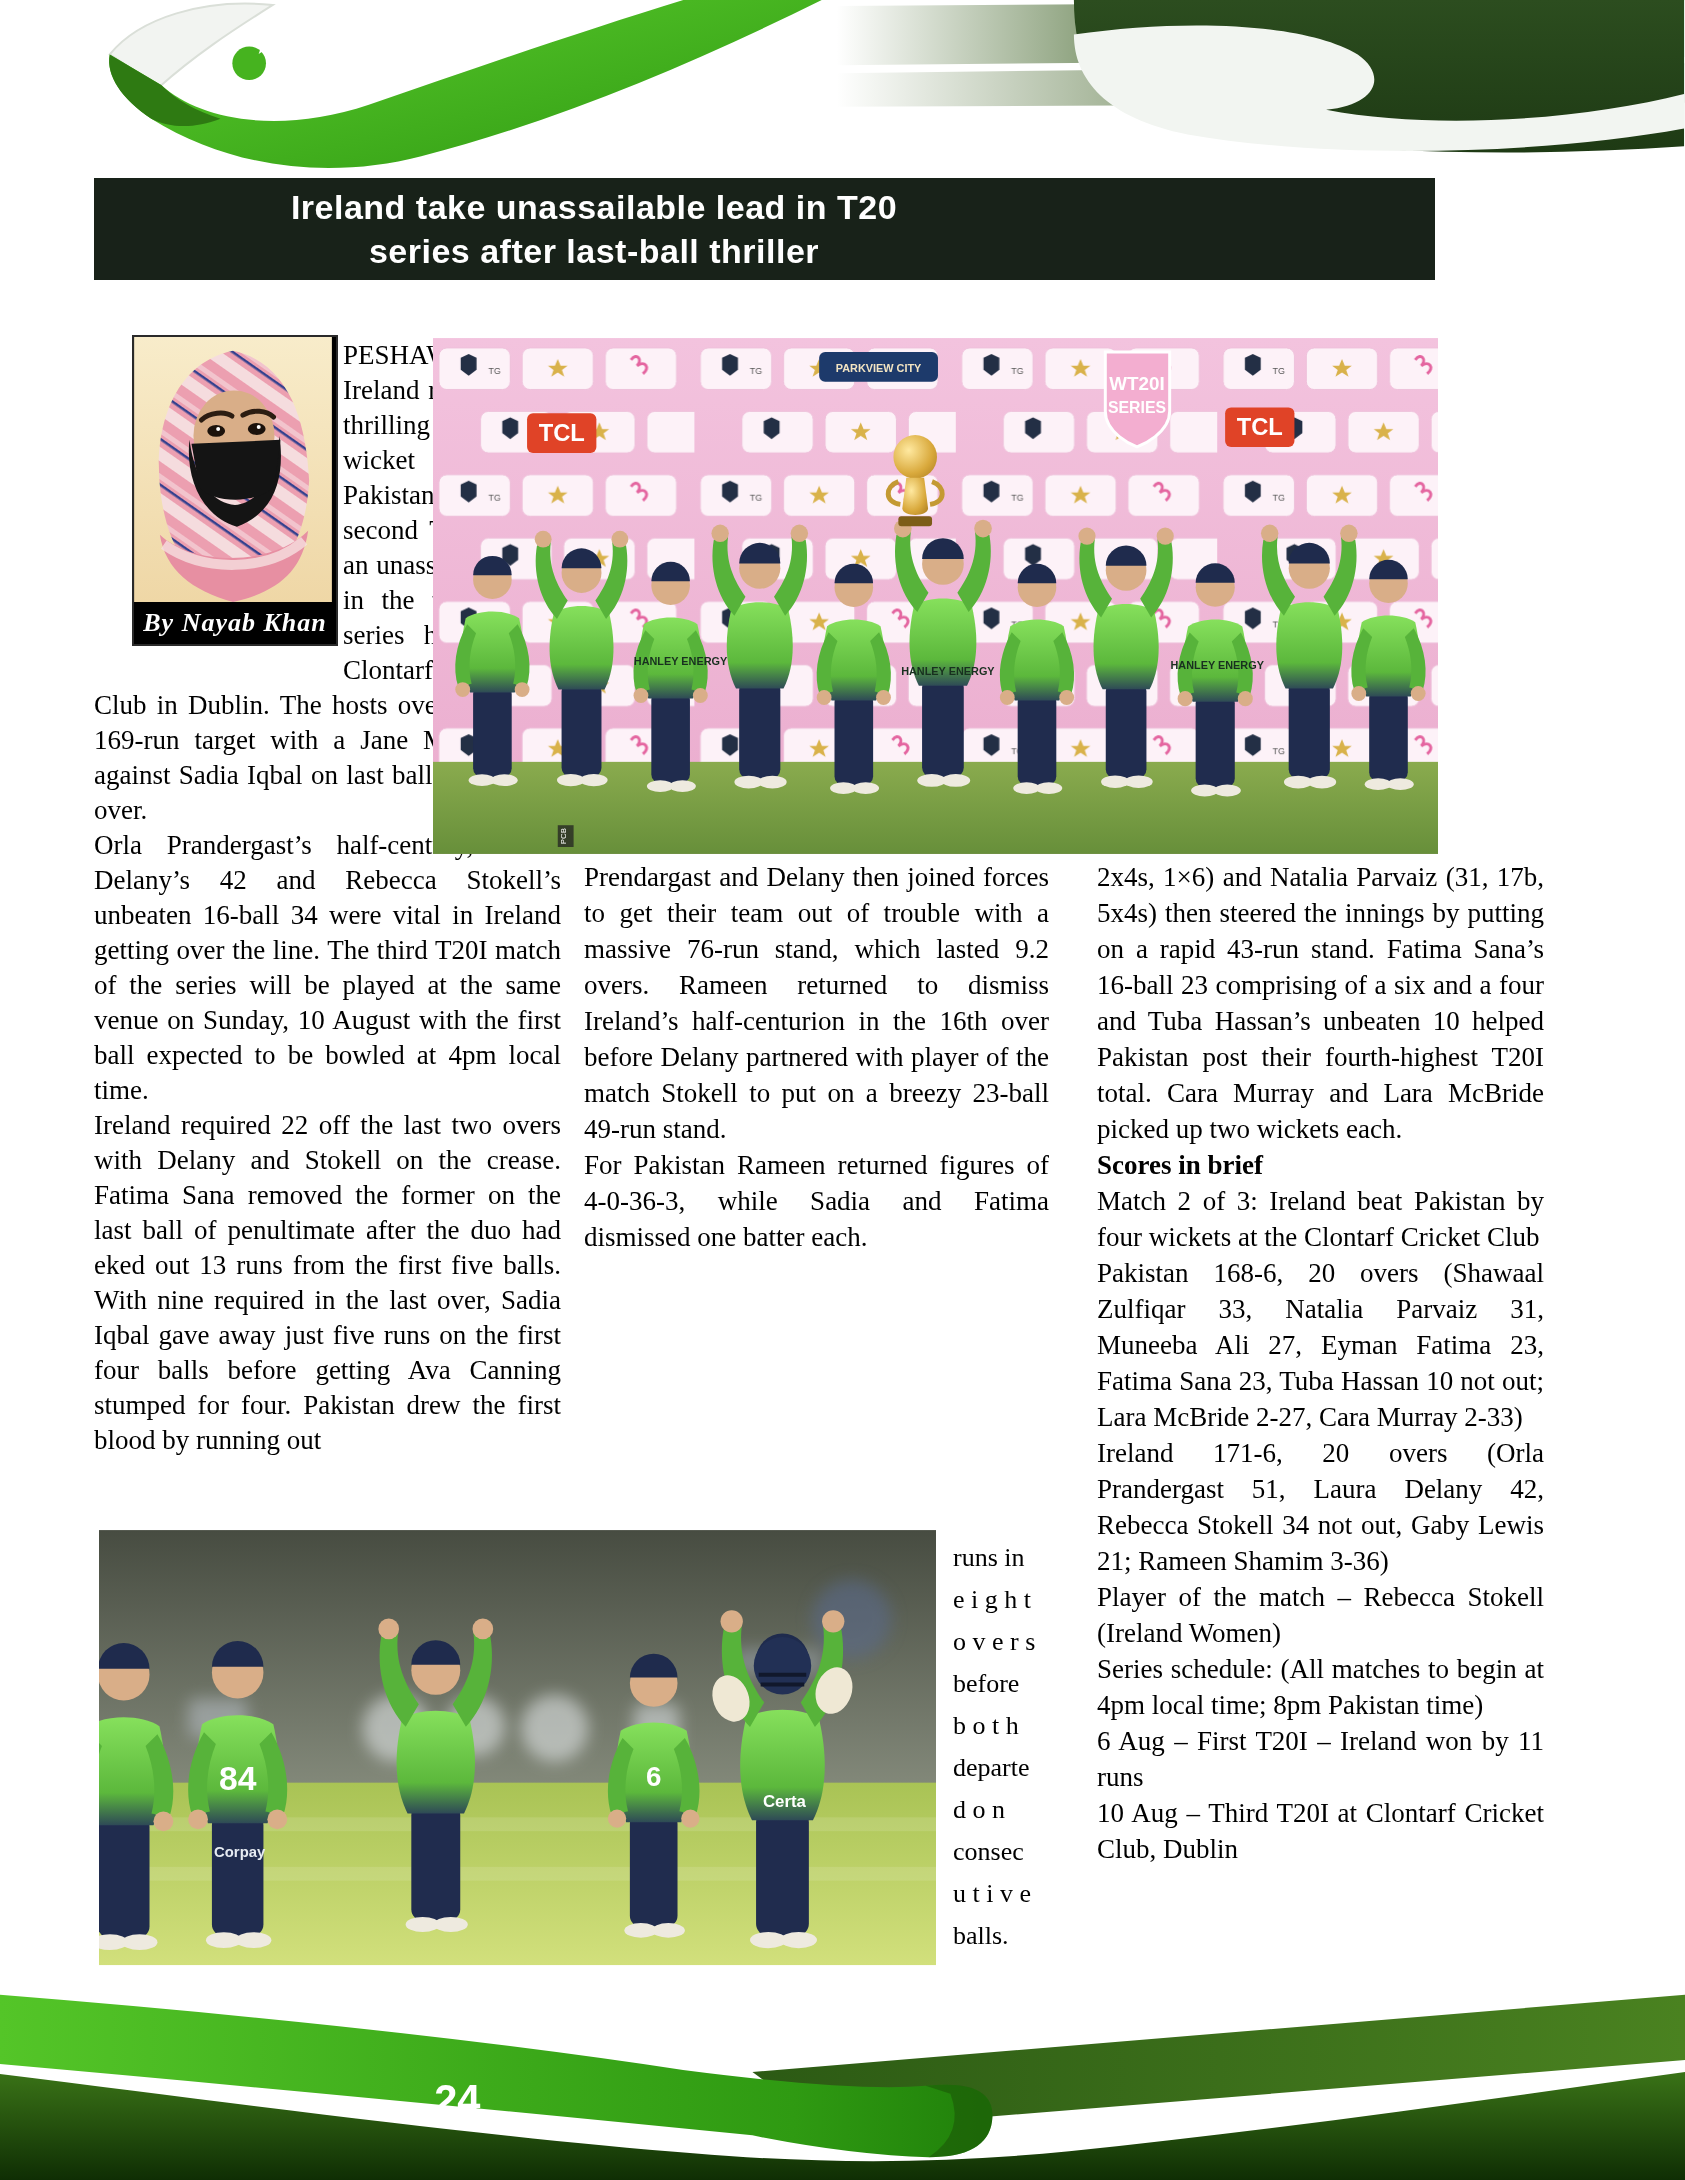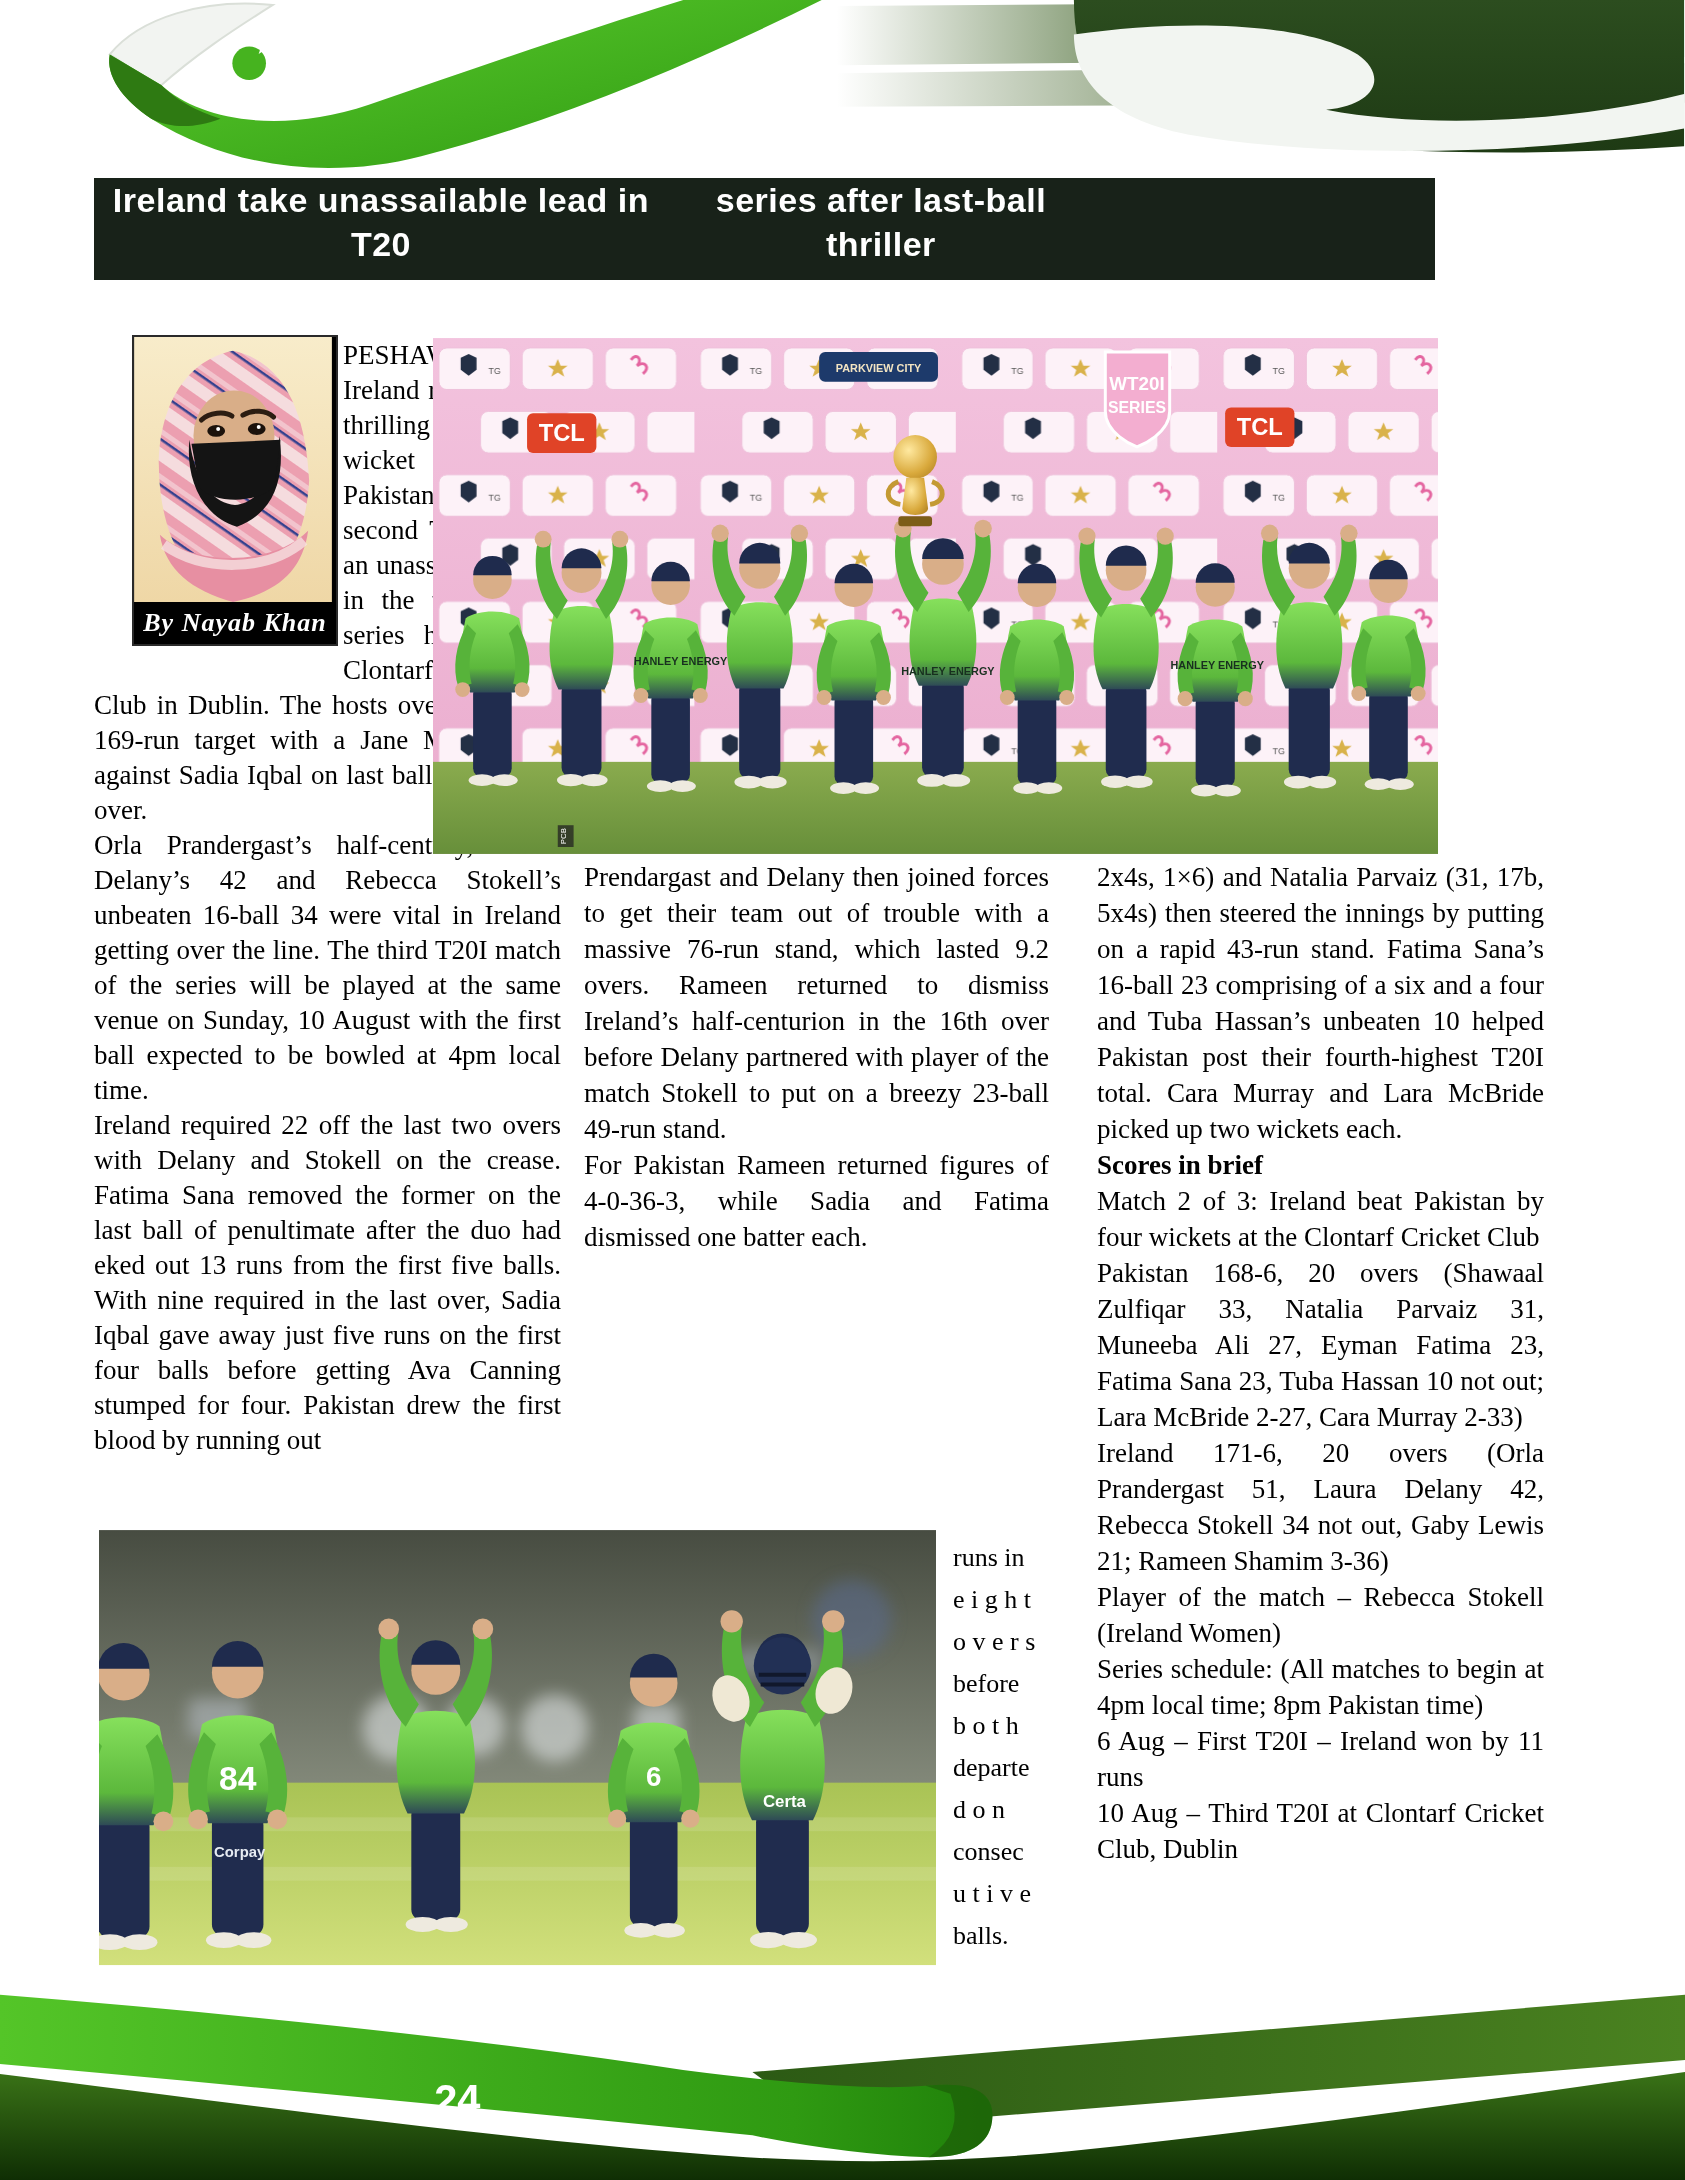--- a/index.html
+++ b/index.html
@@ -1,21 +1,21 @@
 <!DOCTYPE html>
 <html><head>
 <meta charset="utf-8">
 <style>
   html,body{margin:0;padding:0;background:#888;}
   .page{position:relative;width:1685px;height:2180px;background:#ffffff;overflow:hidden;
         font-family:"Liberation Serif","DejaVu Serif",serif;}
   svg{display:block;}
   .top-deco{position:absolute;left:0;top:0;}
   .title-bar{position:absolute;left:94px;top:178px;width:1341px;height:102px;background:#182219;}
-  .title-inner{width:1000px;height:100%;display:flex;flex-direction:row;justify-content:center;text-align:center;}
+  .title-inner{width:1000px;height:100%;display:flex;flex-direction:column;justify-content:center;text-align:center;}
   .title-line{color:#ffffff;font-family:"Liberation Sans","DejaVu Sans",sans-serif;
               font-weight:700;font-size:34px;line-height:44px;letter-spacing:0.5px;}
   .author-photo{position:absolute;left:132px;top:335px;width:202px;border:2px solid #2a2a2a;background:#000;}
   .byline{height:42px;background:#000;color:#fff;display:flex;align-items:center;justify-content:center;
           font-style:italic;font-weight:700;font-size:26px;letter-spacing:1px;}
   .col{position:absolute;color:#000;}
   .col p{margin:0;text-align:justify;font-size:27px;line-height:36px;}
   .col1{left:94px;top:338px;width:467px;}
   .col1 p{line-height:35px;}
   .photo-spacer{float:left;width:249px;height:337px;}

